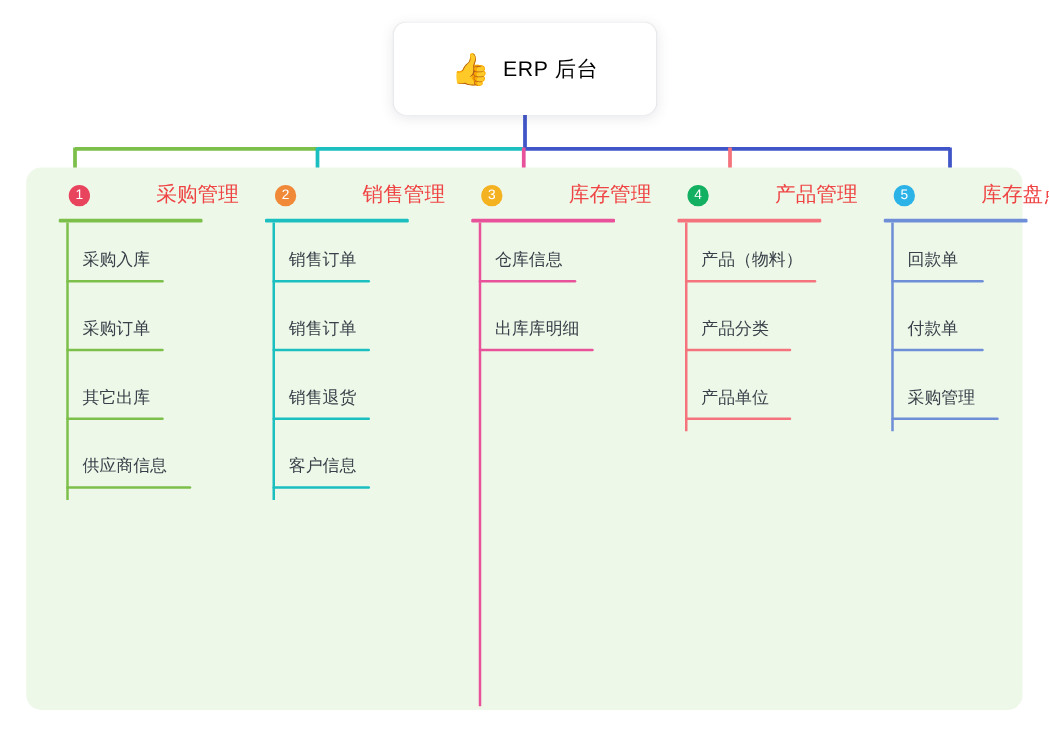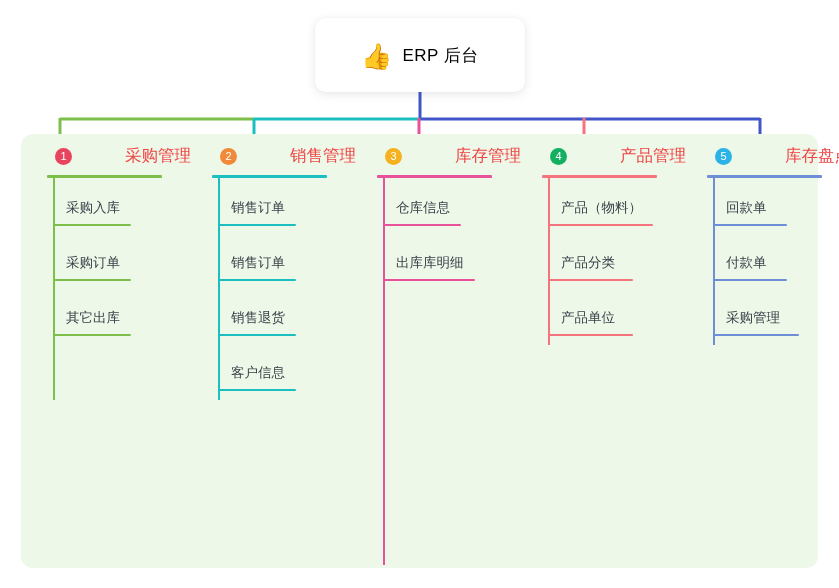--- a/index.html
+++ b/index.html
@@ -199,20 +199,24 @@
             <div class="leaf-rule" style="background: rgb(124, 191, 74); width: 78px;"></div>
           </div>
           <div class="leaf">
             <span class="leaf-label">采购订单</span>
             <div class="leaf-rule" style="background: rgb(124, 191, 74); width: 78px;"></div>
           </div>
           <div class="leaf">
             <span class="leaf-label">其它出库</span>
             <div class="leaf-rule" style="background: rgb(124, 191, 74); width: 78px;"></div>
           </div>
+          <div class="leaf">
+            <span class="leaf-label">供应商信息</span>
+            <div class="leaf-rule" style="background: rgb(124, 191, 74); width: 100px;"></div>
+          </div>
         </div>
       </div>
       <div class="column col-1">
         <div class="col-header">
           <span class="badge" style="background: rgb(240, 138, 57);">2</span>
           <span class="col-title">销售管理</span>
         </div>
         <div class="col-rule" style="background: rgb(27, 191, 192);"></div>
         <div class="spine" style="background: rgb(27, 191, 192); height: 222px;"></div>
         <div class="leaves">

